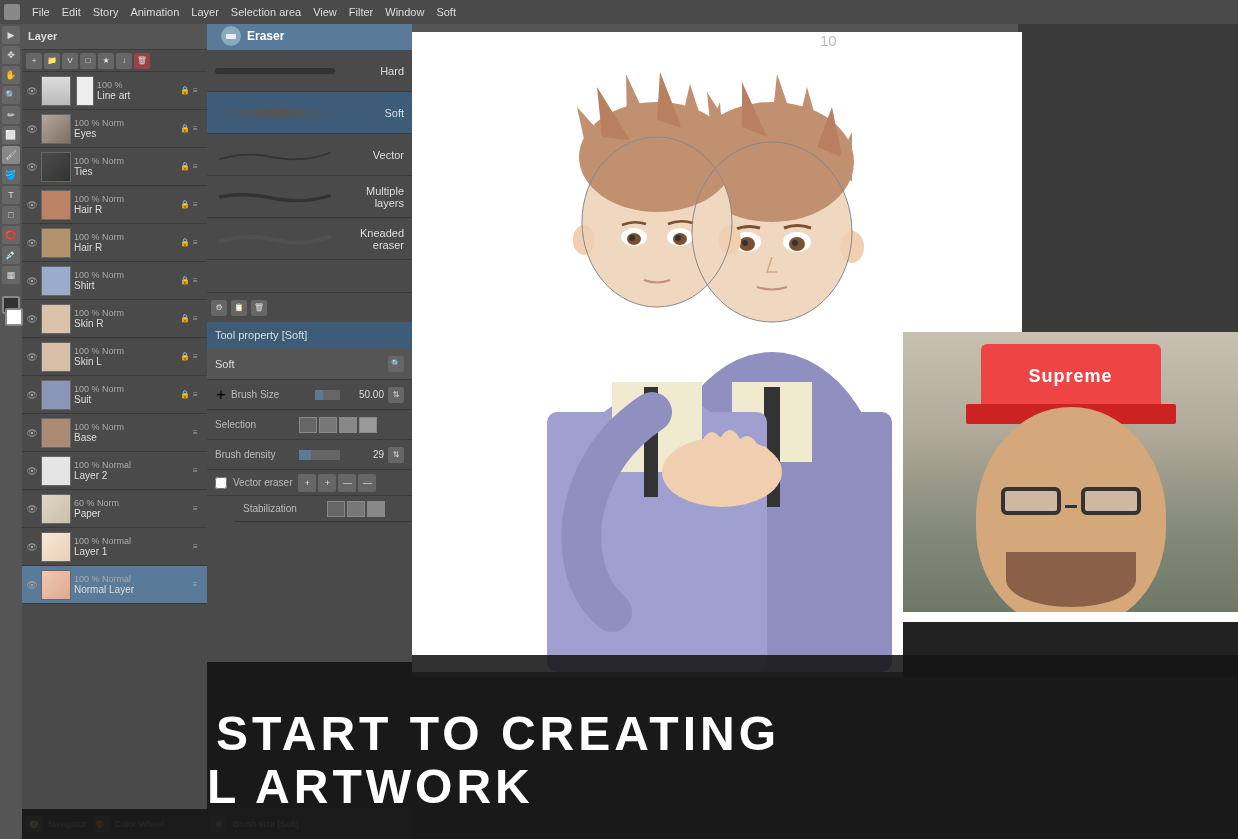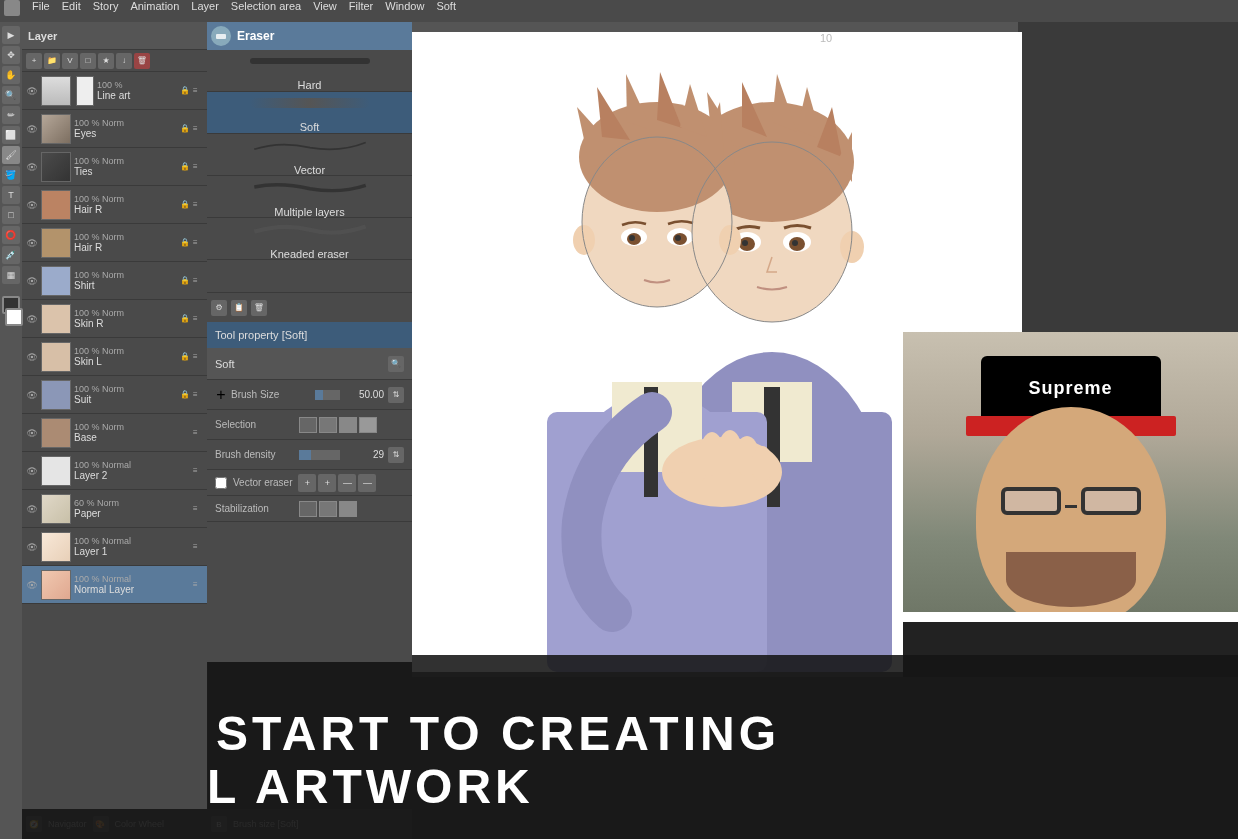--- a/index.html
+++ b/index.html
@@ -12,21 +12,22 @@
       position: relative;
     }
 
     
     .menu-bar {
       position: absolute;
       top: 0; left: 0; right: 0;
       height: 22px;
       background: #4a4a4a;
       display: flex;
-      padding: 0 4px;
+      align-items: center;
+      padding: 12px 4px;
       gap: 12px;
       z-index: 100;
     }
     .menu-bar span {
       color: #ddd;
       font-size: 11px;
       cursor: pointer;
     }
     .menu-logo {
       width: 16px;
@@ -211,21 +212,21 @@
     }
     .subtool-header span {
       color: #ddd;
       font-size: 11px;
     }
     .subtool-title-row {
       height: 28px;
       background: #5a7a9a;
       display: flex;
       align-items: center;
-      padding: 0 4px;
+      padding: 0 14px;
       gap: 6px;
     }
     .subtool-title-row span {
       color: #fff;
       font-size: 12px;
       font-weight: bold;
     }
     .eraser-icon-circle {
       width: 20px;
       height: 20px;
@@ -236,21 +237,20 @@
       justify-content: center;
     }
     .subtool-item {
       display: flex;
       align-items: center;
       height: 42px;
       padding: 0 8px;
       border-bottom: 1px solid #3a3a3a;
       gap: 8px;
       cursor: pointer;
-      flex-direction: column;
     }
     .subtool-item.active { background: #3d5c7a; }
     .subtool-brush-preview {
       width: 120px;
       height: 30px;
       display: flex;
       align-items: center;
     }
     .subtool-label {
       font-size: 11px;
@@ -353,20 +353,21 @@
       color: #ddd;
       cursor: pointer;
     }
     .stabilize-row {
       display: flex;
       align-items: center;
       height: 26px;
       padding: 0 8px;
       gap: 4px;
       border-bottom: 1px solid #3a3a3a;
+      margin-left: 28px;
     }
     .stab-label { font-size: 10px; color: #bbb; width: 80px; }
 
     
     .artwork-area {
       position: absolute;
       top: 22px;
       left: 412px;
       right: 0;
       height: 655px;
@@ -508,26 +509,26 @@
       background: linear-gradient(
         to bottom,
         #c8c0b0 0%,
         #b0a898 30%,
         #808878 60%,
         #606858 100%
       );
     }
     .hat {
       position: absolute;
-      top: 24px;
+      top: 12px;
       left: 50%;
       transform: translateX(-50%);
       width: 180px;
       height: 80px;
-      background: #000000;
+      background: #ef4444;
       border-radius: 6px 6px 0 0;
     }
     .hat-brim {
       position: absolute;
       top: 60px;
       left: 50%;
       transform: translateX(-50%);
       width: 210px;
       height: 20px;
       background: #cc2222;
@@ -964,21 +965,21 @@
   <div class="sm-btn">B</div>
   <span>Brush size [Soft]</span>
 </div>
 
 <div class="artwork-area">
 
   <div class="canvas-right-dark"></div>
 
   <div class="canvas-bg"></div>
 
-  <div style="position:absolute;top:10px;left:408px;font-size:11px;color:#bbb;z-index:5;">10</div>
+  <div style="position:absolute;top:10px;left:408px;font-size:15px;color:#bbb;z-index:5;">10</div>
 
   <div class="anime-svg-wrapper">
     <svg width="610" height="640" viewBox="0 0 610 640" xmlns="http://www.w3.org/2000/svg">
 
       <ellipse cx="360" cy="500" rx="120" ry="180" fill="#9090c0"></ellipse>
       <rect x="240" y="380" width="240" height="260" rx="10" fill="#9090c0"></rect>
 
       <rect x="320" y="350" width="80" height="80" fill="#f0ead0"></rect>
 
       <rect x="352" y="355" width="16" height="120" fill="#333"></rect>

